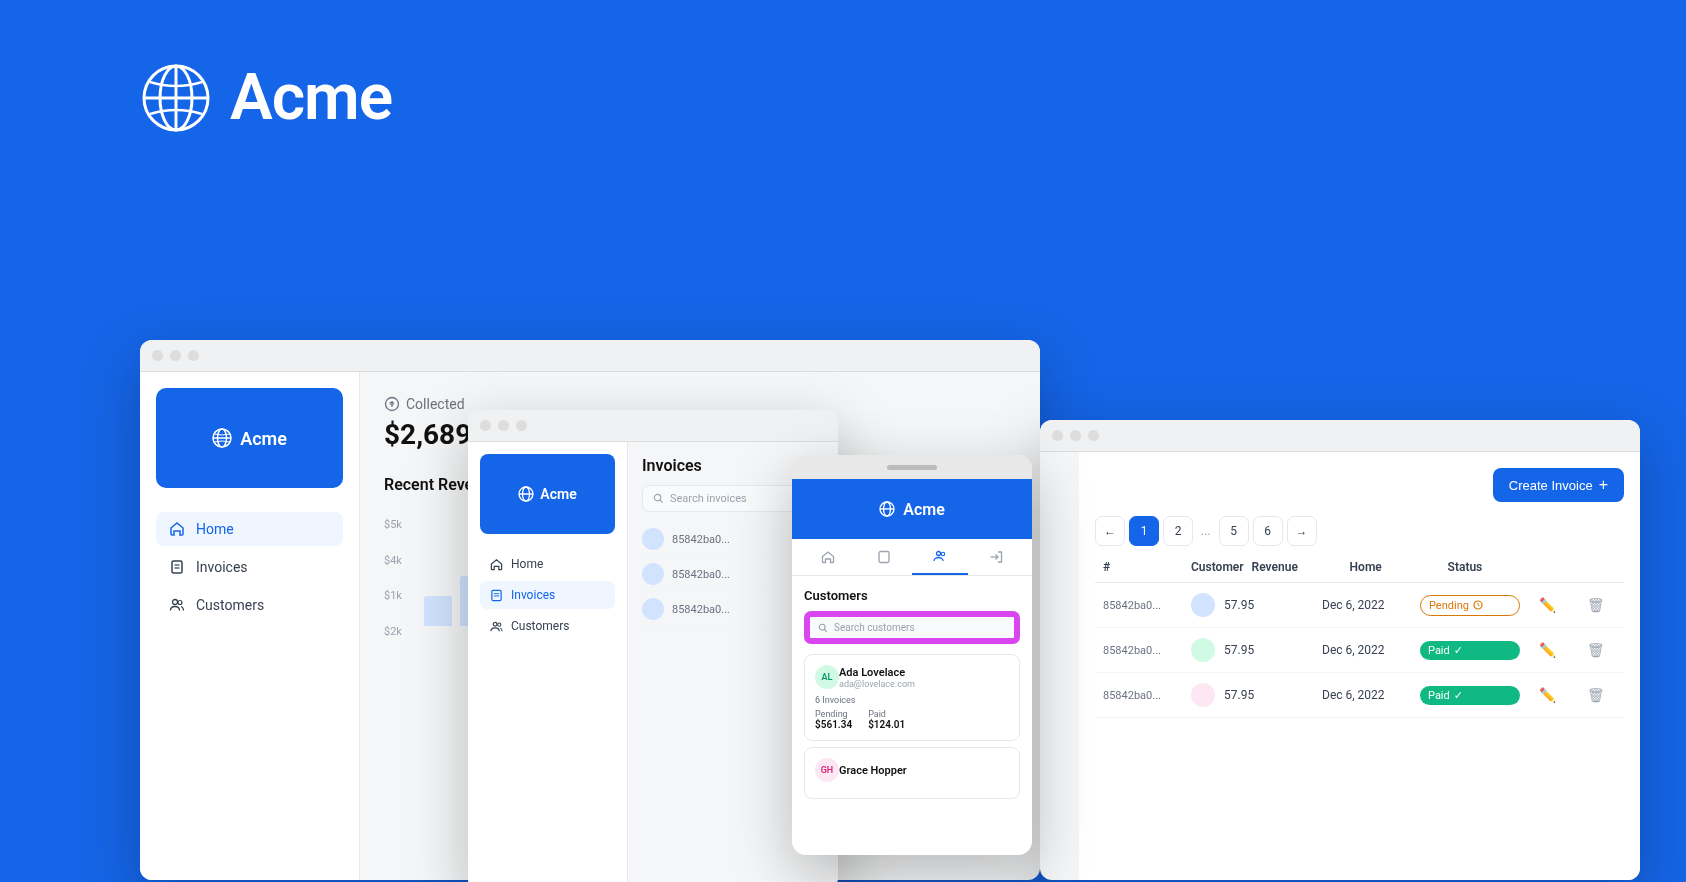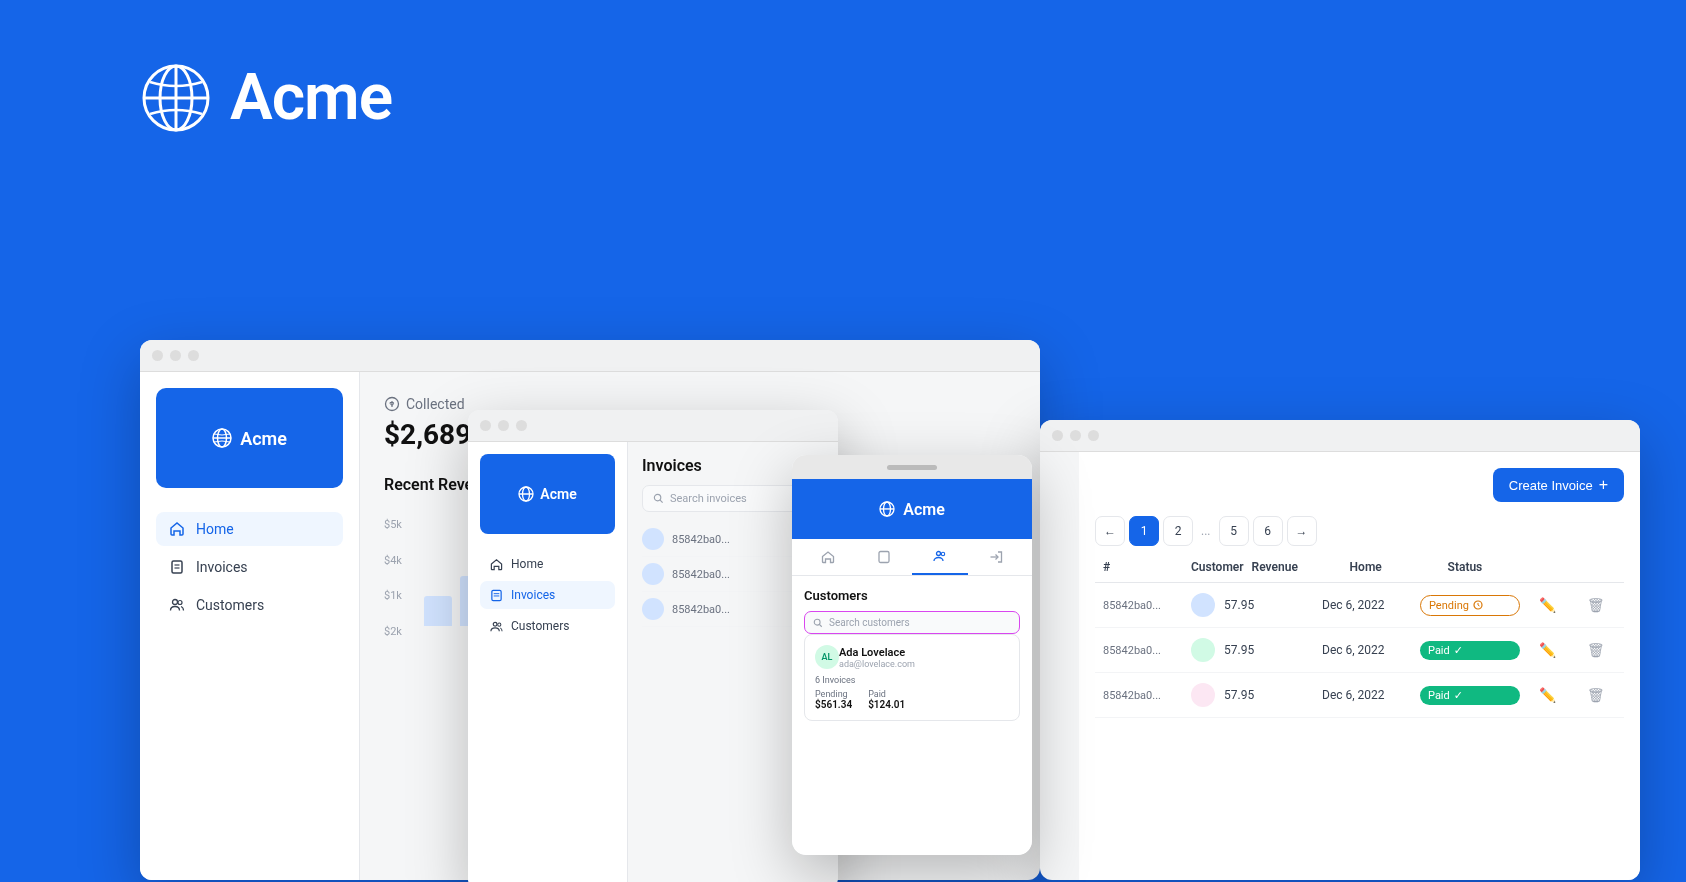--- a/index.html
+++ b/index.html
@@ -336,25 +336,26 @@
       font-size: 13px;
       font-weight: 600;
       color: #111;
       margin-bottom: 8px;
     }
     .search-customers {
       display: flex;
       align-items: center;
       gap: 6px;
       background: #f9fafb;
-      border: 1px solid #d946ef;
+      border: 6px solid #d946ef;
       border-radius: 7px;
       padding: 5px 8px;
       font-size: 10px;
       color: #9ca3af;
+      margin-bottom: 10px;
     }
     .customer-card {
       background: white;
       border: 1px solid #e5e7eb;
       border-radius: 8px;
       padding: 10px;
       margin-bottom: 6px;
     }
     .customer-row {
       display: flex;
@@ -749,20 +750,28 @@
             <div class="customer-stat-label">Pending</div>
             <div class="customer-stat-val">$561.34</div>
           </div>
           <div class="customer-stat-item">
             <div class="customer-stat-label">Paid</div>
             <div class="customer-stat-val">$124.01</div>
           </div>
         </div>
       </div>
 
+      <div class="customer-card">
+        <div class="customer-row">
+          <div class="customer-avatar" style="background:#fce7f3;color:#db2777;">GH</div>
+          <div class="customer-info">
+            <div class="customer-name">Grace Hopper</div>
+          </div>
+        </div>
+      </div>
     </div>
   </div>
 </div>
 
 <div class="window window-4">
   <div class="window-titlebar">
     <div class="dot"></div>
     <div class="dot"></div>
     <div class="dot"></div>
   </div>

